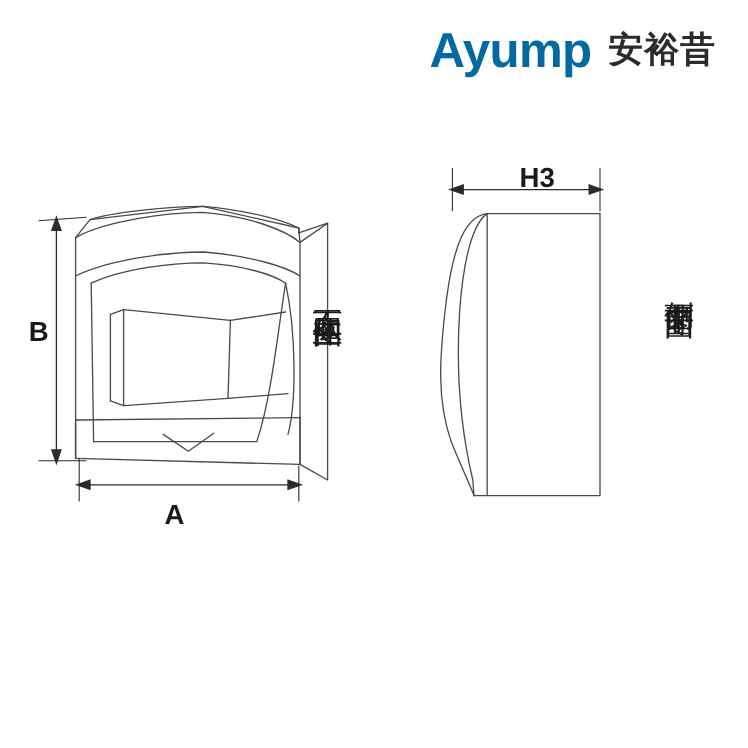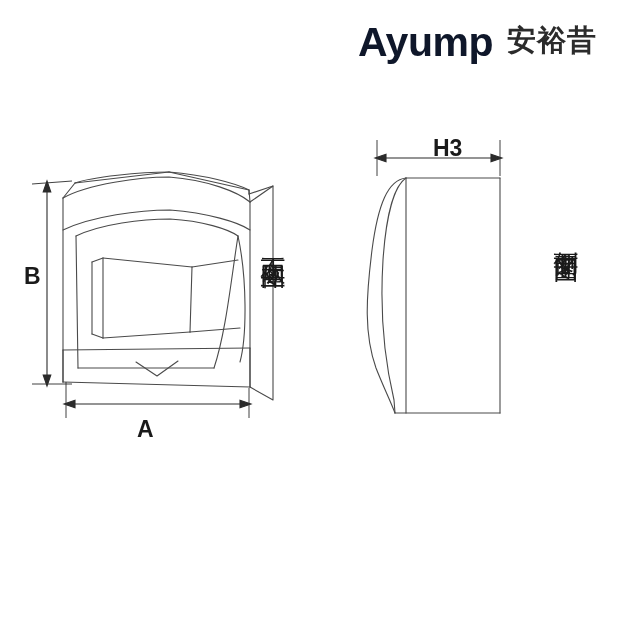--- a/index.html
+++ b/index.html
@@ -24,26 +24,26 @@
     display: flex;
     align-items: center;
     gap: 14px;
     height: 52px;
   }
   #brand-wordmark {
     font-family: "Liberation Sans", sans-serif;
     font-size: 41px;
     font-weight: 700;
     letter-spacing: -0.5px;
-    color: #0f172a;
+    color: #0369a1;
     line-height: 1;
     white-space: nowrap;
   }
   #brand-cn {
-    font-family: Liberation Mono, monospace;
+    font-family: Liberation Sans, sans-serif;
     font-size: 29px;
     font-weight: 700;
     color: #2b2b2b;
     line-height: 1;
     letter-spacing: 1px;
     white-space: nowrap;
   }
 
   
   .drawing {

